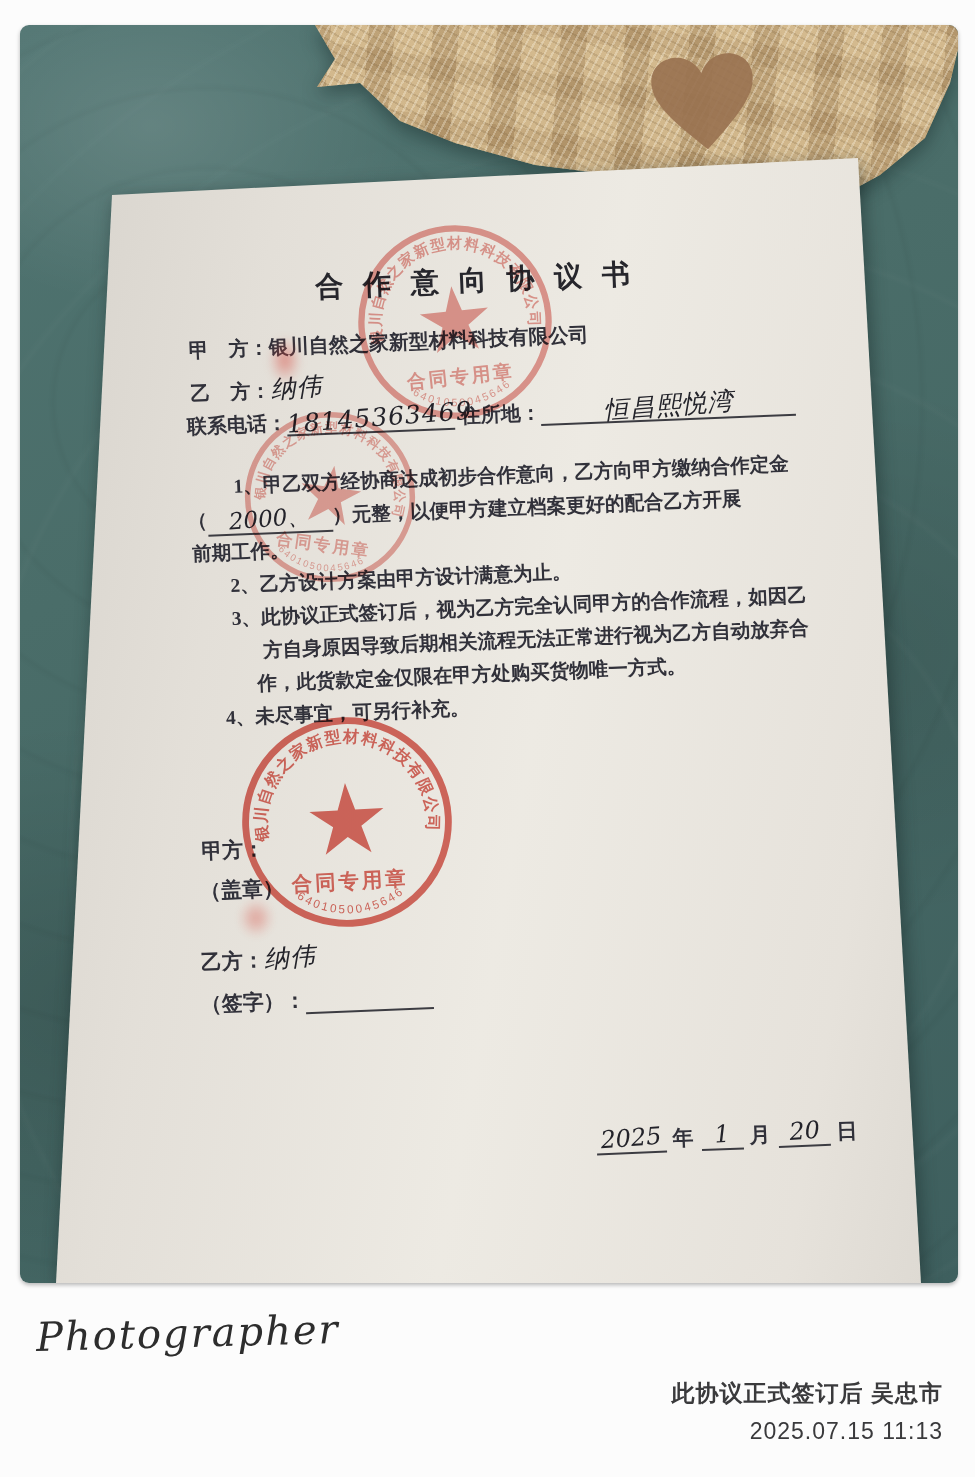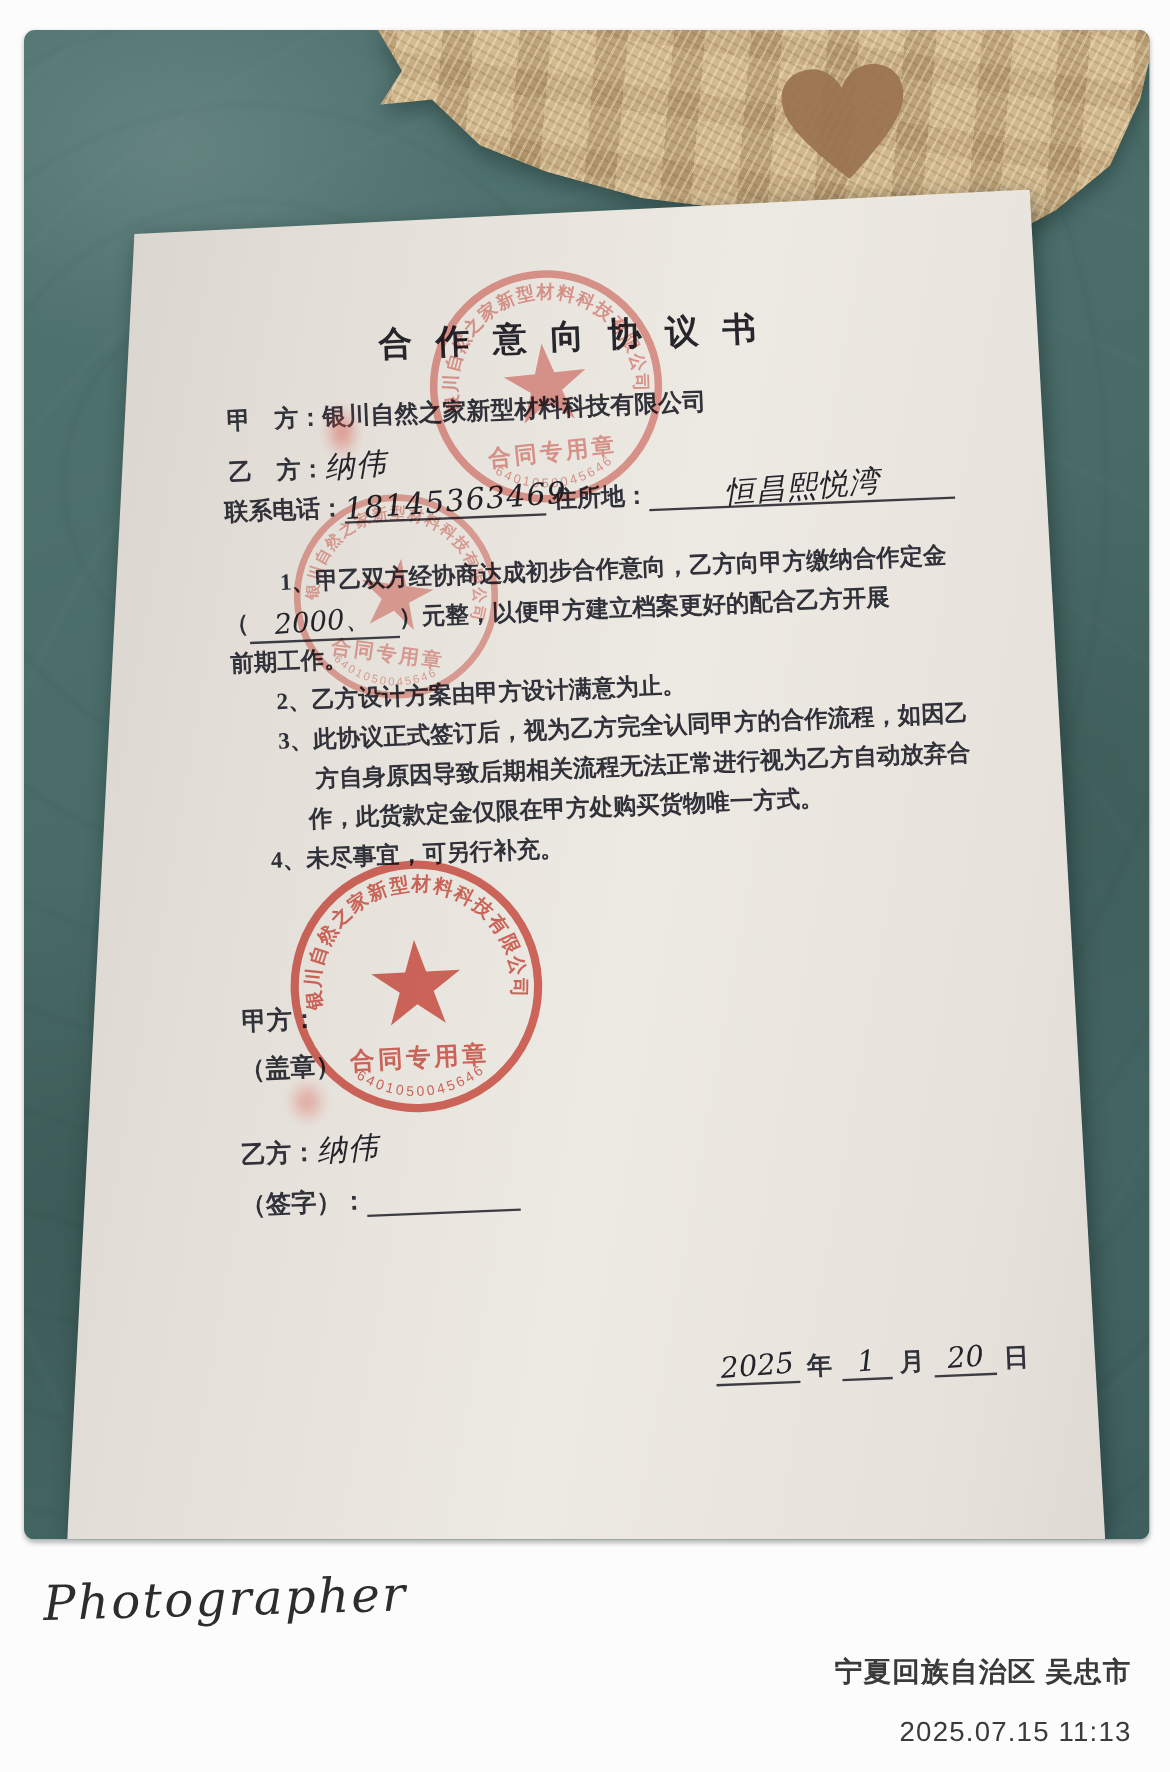--- a/index.html
+++ b/index.html
@@ -76,21 +76,21 @@
   .smudge{position:absolute;border-radius:50%;filter:blur(4px);
       background:radial-gradient(closest-side,rgba(214,74,63,.55),rgba(214,74,63,0) 72%);}
   .smudge-1{left:243px;top:303px;width:44px;height:64px;}
   .smudge-2{left:212px;top:866px;width:48px;height:54px;opacity:.8;}
 
   
   .watermark{position:absolute;left:36px;top:1310px;font-family:"DejaVu Serif",serif;
       font-style:italic;font-size:40px;color:#2d2d2d;letter-spacing:2px;transform:rotate(-1.5deg);}
   .geo{position:absolute;right:32px;top:1378px;text-align:right;color:#3a3a3c;}
   .geo-loc{font-size:23px;font-weight:700;letter-spacing:1px;}
-  .geo-time{font-size:23px;font-weight:500;margin-top:21px;letter-spacing:1px;}
+  .geo-time{font-size:23px;font-weight:500;margin-top:9px;letter-spacing:1px;}
 </style>
 </head>
 <body>
 
 <div class="page">
   <div class="photo">
     <div class="folds"></div>
 
     <div class="fabric-wrap">
       <div class="fabric">
@@ -188,16 +188,16 @@
         </div>
 
         <div class="smudge smudge-1"></div>
         <div class="smudge smudge-2"></div>
       </div>
     </div>
   </div>
 
   <div class="watermark">Photographer</div>
   <div class="geo">
-    <div class="geo-loc">宁夏回族自治区 吴忠市</div>
+    <div class="geo-loc">此协议正式签订后 吴忠市</div>
     <div class="geo-time">2025.07.15 11:13</div>
   </div>
 </div>
 
 </body></html>

